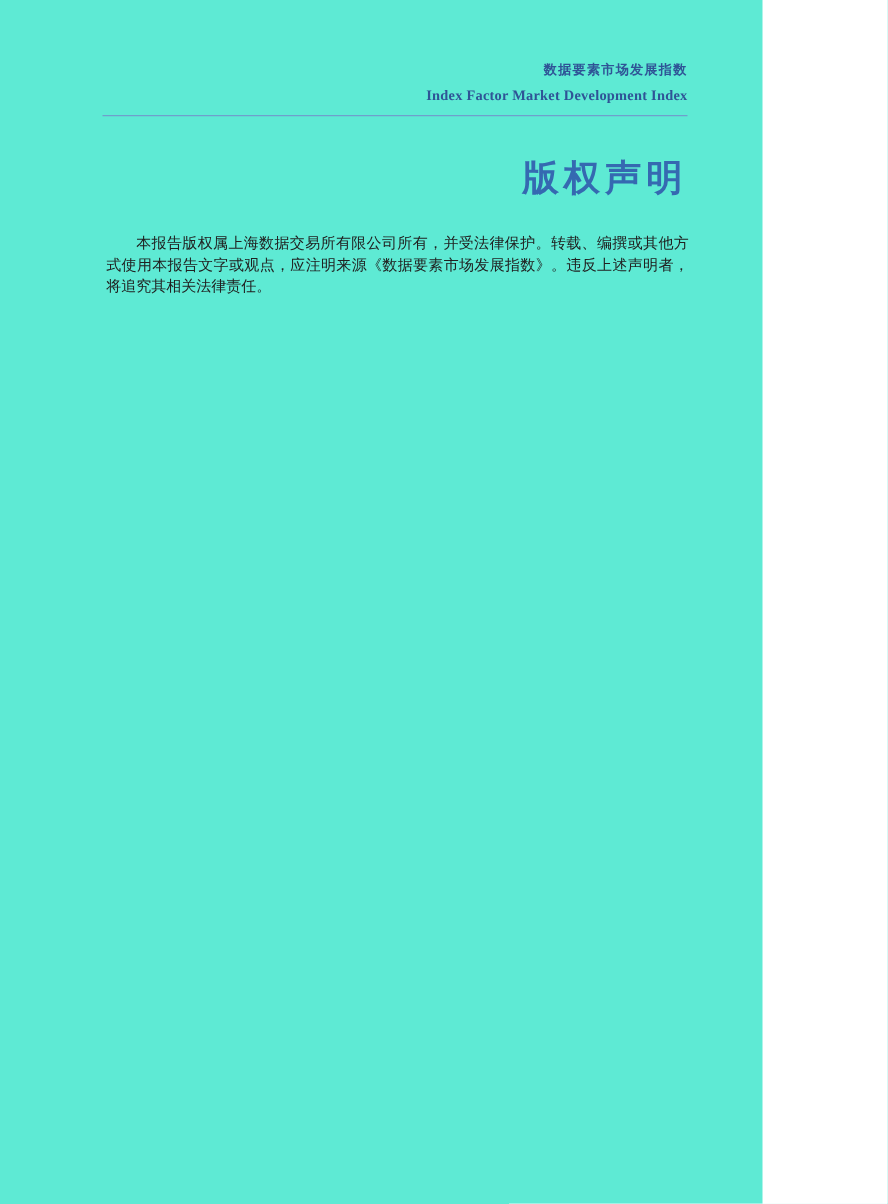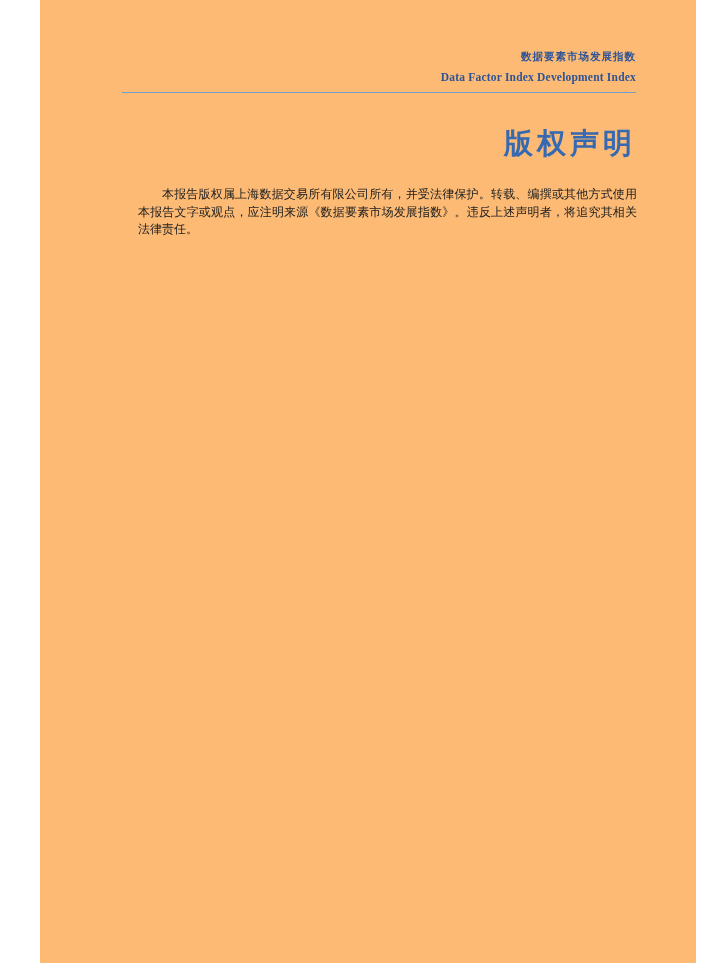--- a/index.html
+++ b/index.html
@@ -2,26 +2,25 @@
 <html><head>
 <meta charset="utf-8">
 <style>
   html, body {
     margin: 0;
     padding: 0;
     background: #ffffff;
   }
   .page {
     position: relative;
-    width: 656px;
+    width: 610px;
     height: 963px;
-    background: #fdba74;
+    background: #5eead4;
     overflow: hidden;
     font-family: "Liberation Serif", "DejaVu Serif", serif;
-    margin-left: 40px;
   }
   .doc-header {
     position: absolute;
     left: 82px;
     right: 60px;
     top: 50px;
     text-align: right;
   }
   .header-cn {
     font-size: 10.5px;
@@ -48,38 +47,38 @@
     top: 123px;
     margin: 0;
     text-align: right;
     font-size: 29px;
     line-height: 40px;
     font-weight: bold;
     letter-spacing: 4px;
   }
   .doc-paragraph {
     position: absolute;
-    left: 98px;
+    left: 85px;
     right: 59px;
     top: 186px;
     margin: 0;
     font-size: 12px;
     line-height: 17.5px;
     text-align: justify;
     text-indent: 2em;
   }
 </style>
 </head>
 <body>
 
 <div class="page">
 
   <header class="doc-header">
     <div class="header-cn" style="color: rgb(47, 84, 150);">数据要素市场发展指数</div>
-    <div class="header-en" style="color: rgb(47, 84, 150);">Data Factor Index Development Index</div>
+    <div class="header-en" style="color: rgb(47, 84, 150);">Index Factor Market Development Index</div>
     <div class="header-rule" style="border-top-color: rgb(111, 160, 204);"></div>
   </header>
 
   <h1 class="doc-title" style="color: rgb(53, 105, 177);">版权声明</h1>
 
   <p class="doc-paragraph" style="color: rgb(33, 33, 33);">本报告版权属上海数据交易所有限公司所有，并受法律保护。转载、编撰或其他方式使用本报告文字或观点，应注明来源《数据要素市场发展指数》。违反上述声明者，将追究其相关法律责任。</p>
 
 </div>
 
 </body></html>

